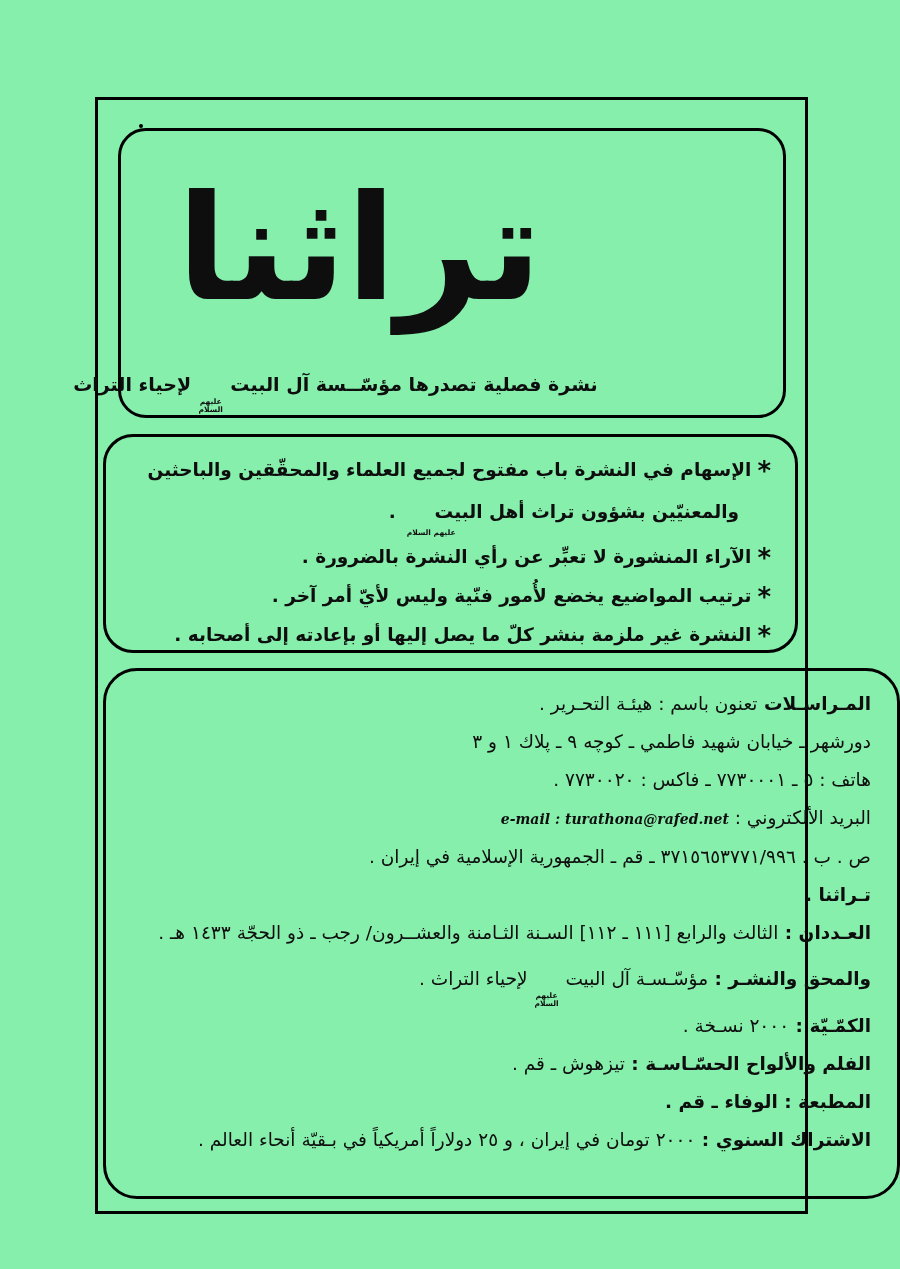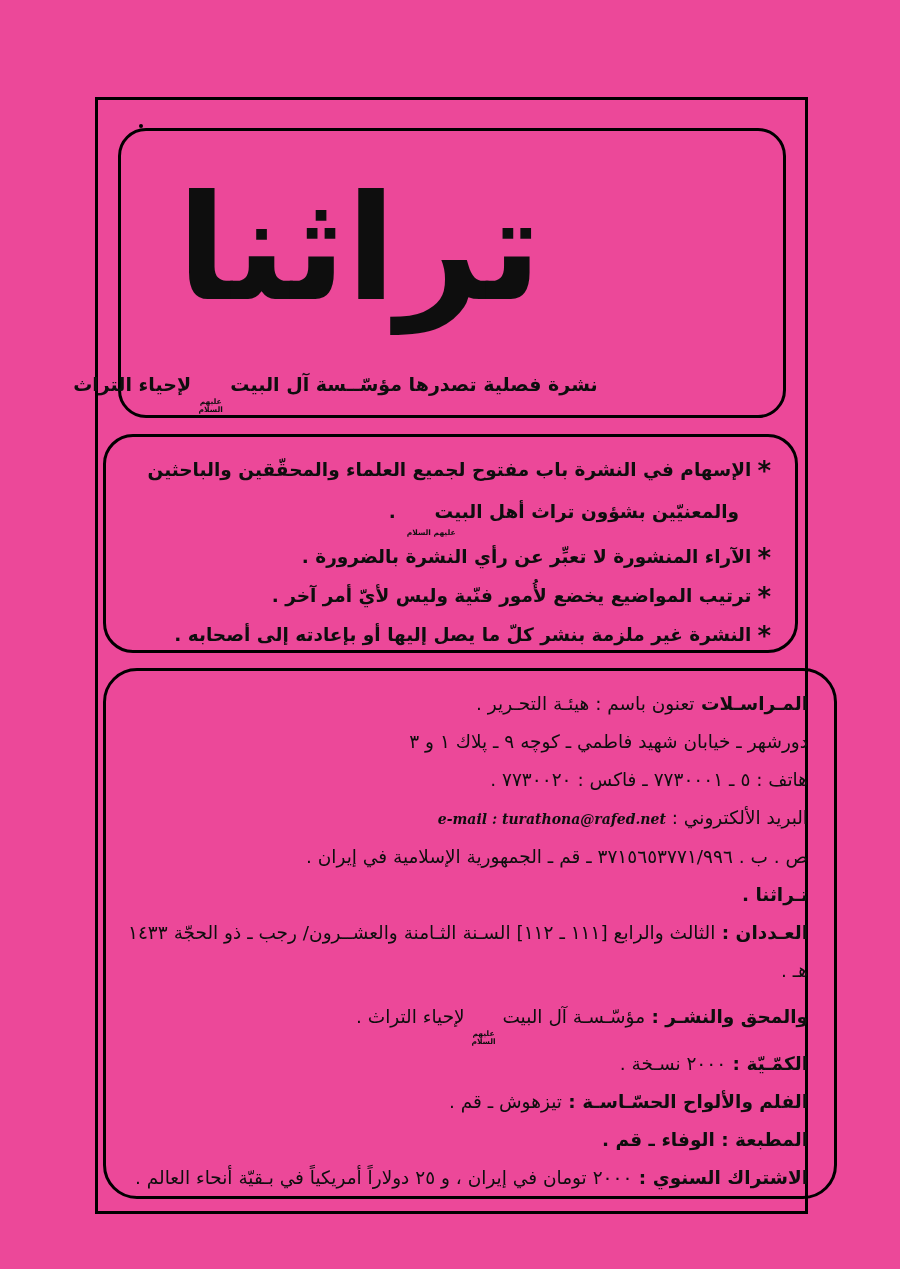--- a/index.html
+++ b/index.html
@@ -1,17 +1,17 @@
 <!DOCTYPE html>
 <html lang="ar" dir="rtl"><head>
 <meta charset="utf-8">
 <style>
   html,body{margin:0;padding:0;background:#e8e8e8;}
   .page{
-    position:relative;width:900px;height:1269px;background:#ec4899;
+    position:relative;width:900px;height:1269px;background:#86efac;
     font-family:"DejaVu Sans",sans-serif;color:#0e0e0e;direction:rtl;overflow:hidden;
   }
   .outer-border{
     position:absolute;left:95px;top:97px;width:713px;height:1117px;
     border:3px solid #000;box-sizing:border-box;
   }
   
   .masthead-box{
     position:absolute;left:118px;top:128px;width:668px;height:290px;
     border:3px solid #000;border-radius:28px;box-sizing:border-box;
@@ -38,21 +38,21 @@
   .policy-item{
     font-size:18.5px;font-weight:bold;line-height:39px;
     padding-right:32px;text-indent:-32px;text-align:right;
   }
   .policy-marker{
     display:inline-block;font-size:26px;line-height:0;vertical-align:-4px;
     margin-left:6px;text-indent:0;
   }
   
   .imprint-box{
-    position:absolute;left:103px;top:668px;width:734px;height:531px;
+    position:absolute;left:103px;top:668px;width:797px;height:531px;
     border:3px solid #000;border-radius:34px;box-sizing:border-box;
     padding:14px 26px 0 20px;
   }
   .imprint-line{font-size:18.5px;line-height:38px;text-align:right;}
   .imprint-label{font-weight:bold;}
   .latin{
     direction:ltr;unicode-bidi:embed;display:inline-block;
     font-family:"DejaVu Serif",serif;font-style:italic;font-weight:bold;font-size:14px;
   }
   .latin:empty{display:none;}

